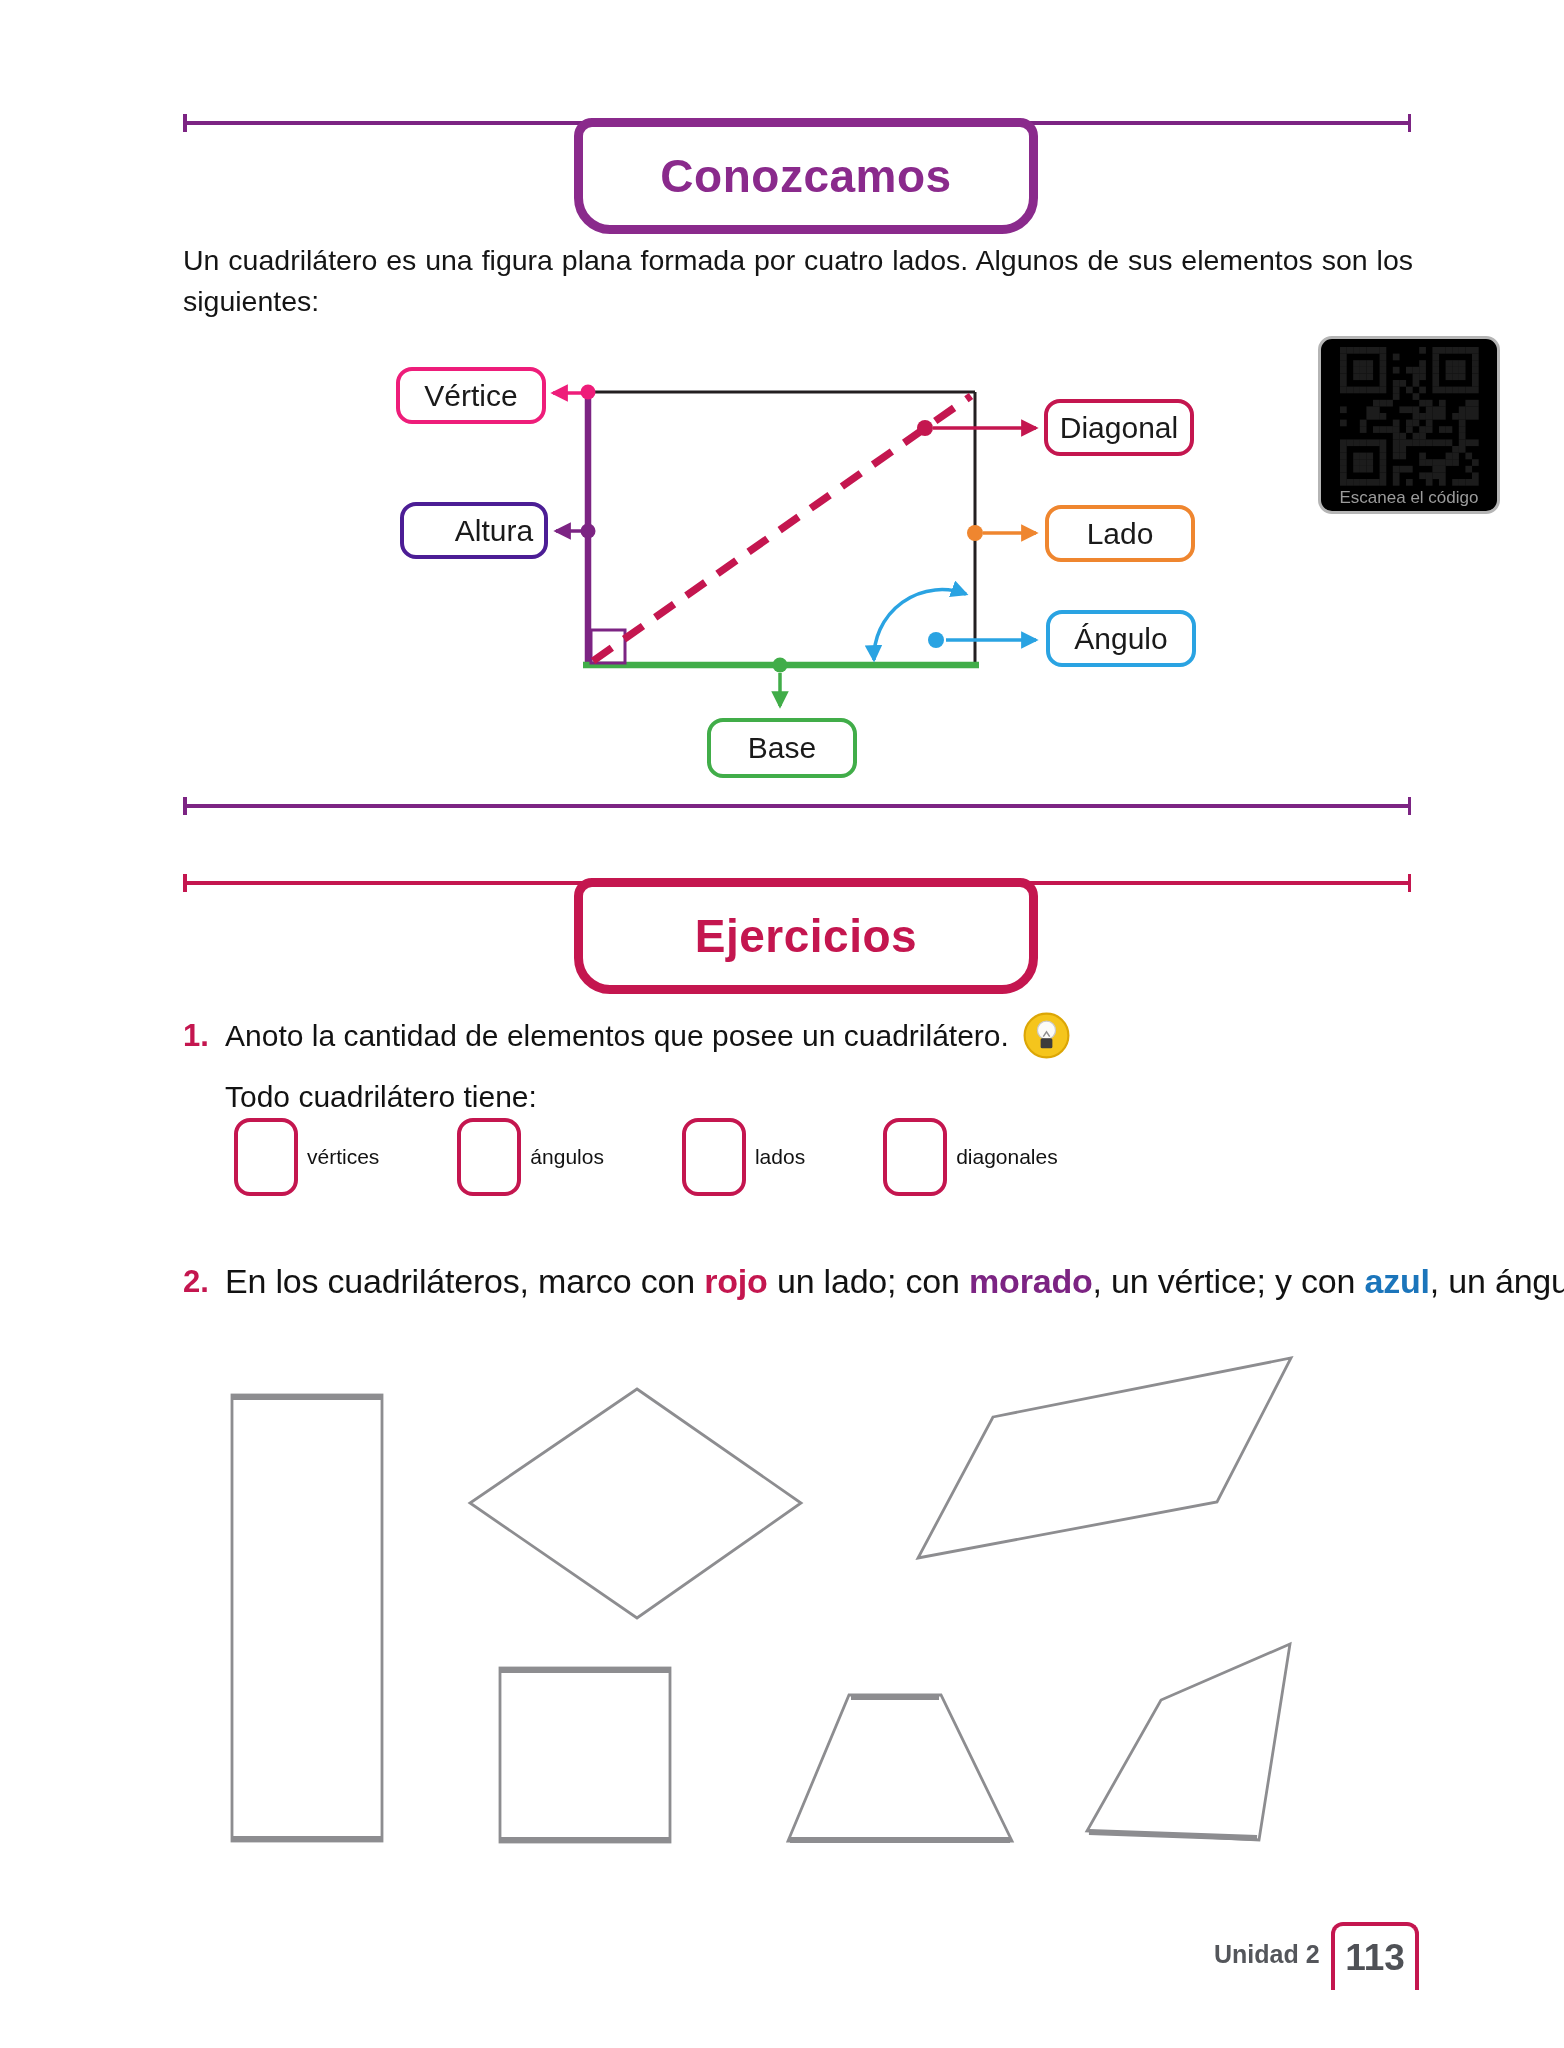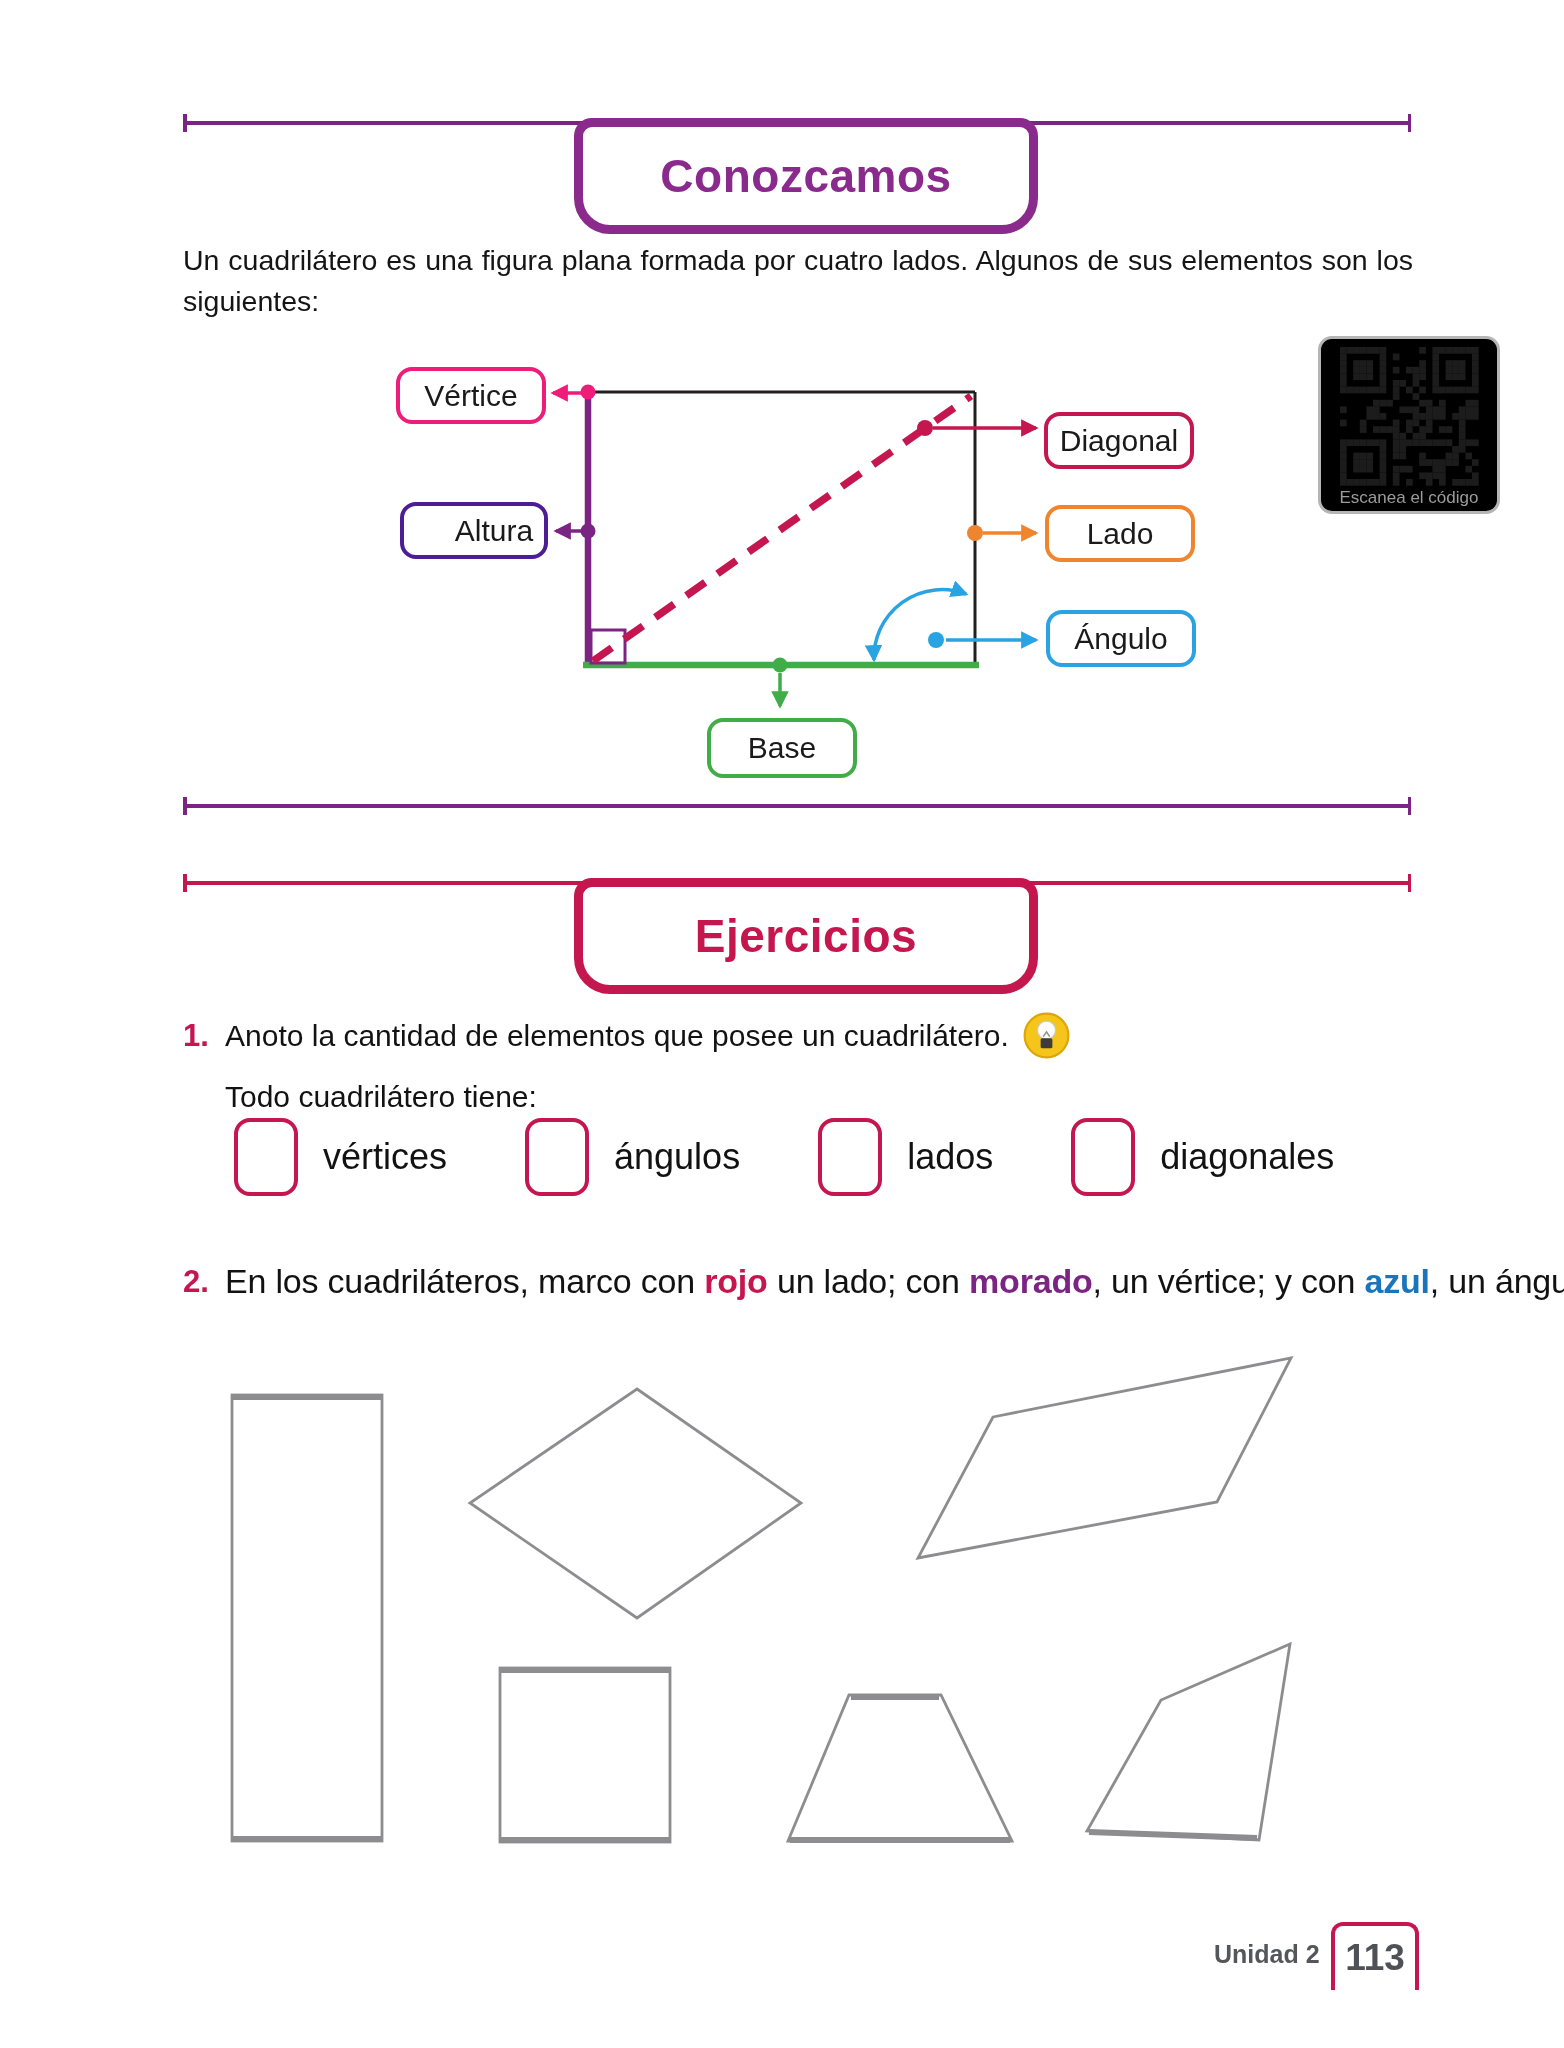--- a/index.html
+++ b/index.html
@@ -49,21 +49,21 @@
   .exnum{color:#c4164f;font-weight:bold;font-size:31px;width:42px;flex:0 0 auto;}
   .extext{font-size:30px;color:#121212;}
   .ex2 .extext{font-size:34px;letter-spacing:-0.2px;}
   .bulb{width:47px;height:47px;margin-left:14px;flex:0 0 auto;}
   .lead{position:absolute;left:225px;top:1080px;font-size:30px;color:#121212;}
   .answers{position:absolute;left:234px;top:1118px;display:flex;align-items:center;}
   .agroup{display:flex;align-items:center;margin-right:78px;}
   .abox{
     width:64px;height:78px;box-sizing:border-box;border:4px solid #c4164f;border-radius:16px;background:#fff;
   }
-  .albl{font-size:36px;color:#121212;margin-left:25px;text-align:right;}
+  .albl{font-size:21px;color:#121212;margin-left:9px;text-align:right;}
   .w-rojo{color:#c4164f;font-weight:bold;}
   .w-morado{color:#7c2483;font-weight:bold;}
   .w-azul{color:#1b75bb;font-weight:bold;}
   
   .shapes{position:absolute;left:0;top:1320px;width:1564px;height:560px;}
   
   .unit{position:absolute;left:1214px;top:1940px;font-size:25px;font-weight:bold;color:#54565b;}
   .pagebox{
     position:absolute;left:1331px;top:1922px;width:88px;height:68px;box-sizing:border-box;
     border:4px solid #c4164f;border-bottom:none;border-radius:12px 12px 0 0;background:#fff;
@@ -130,21 +130,21 @@
       <line x1="780" y1="673" x2="780" y2="706" stroke="#41ad49" stroke-width="3.5" marker-end="url(#m-green)"></line>
     </g>
   </svg>
 
   <div class="dlabel b-pink" style="left:396px;top:367px;">
       <span>Vértice</span>
     </div>
   <div class="dlabel b-purple" style="left:400px;top:502px;width:148px;">
       <span>Altura</span>
     </div>
-  <div class="dlabel b-crimson" style="left:1044px;top:399px;margin-top:13px;">
+  <div class="dlabel b-crimson" style="left:1044px;top:399px;">
       <span>Diagonal</span>
     </div>
   <div class="dlabel b-orange" style="left:1045px;top:505px;text-align:center;">
       <span>Lado</span>
     </div>
   <div class="dlabel b-blue" style="left:1046px;top:610px;">
       <span>Ángulo</span>
     </div>
   <div class="dlabel b-green" style="left:707px;top:718px;height:60px;">
       <span>Base</span>

